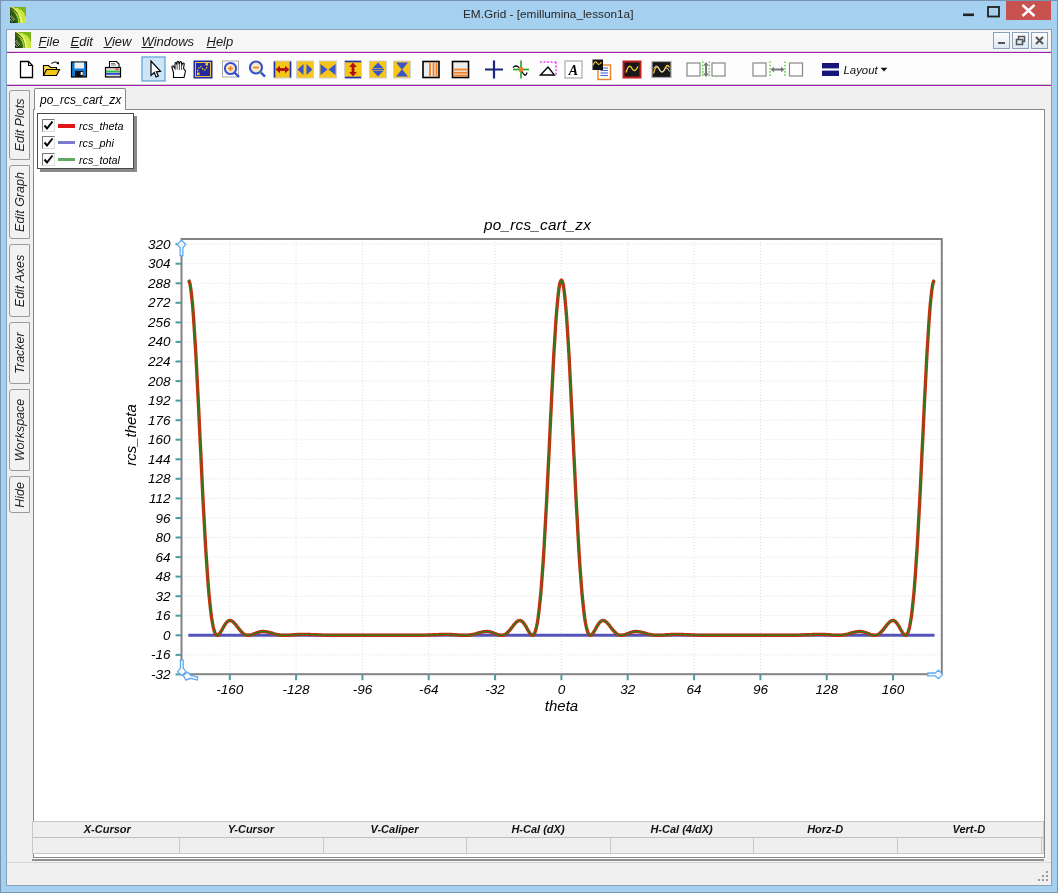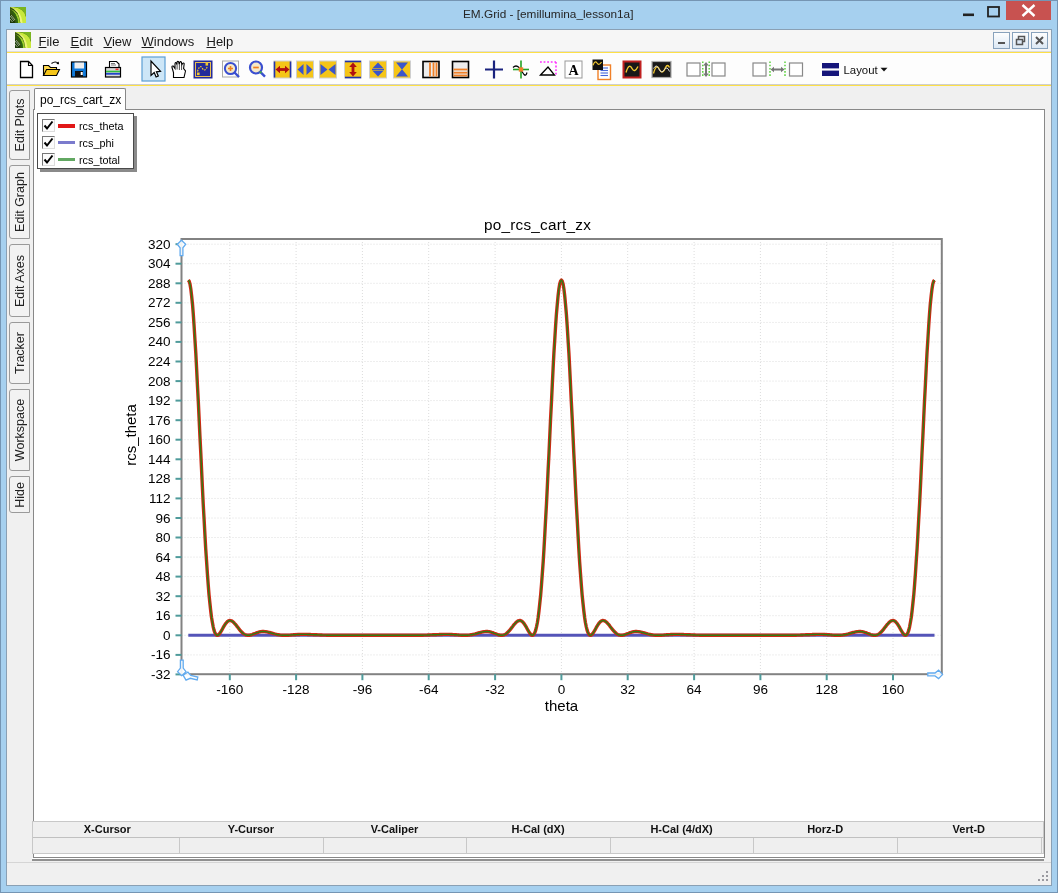--- a/index.html
+++ b/index.html
@@ -1,18 +1,18 @@
 <!DOCTYPE html>
 <html><head><meta charset="utf-8"><style>
 * { margin:0; padding:0; box-sizing:border-box; }
 html,body { width:1058px; height:893px; font-family:"Liberation Sans", sans-serif; background:#fff; }
 #win { position:absolute; left:0; top:0; width:1058px; height:893px; background:#a6d0ef; box-shadow:inset 0 0 0 1px #7595b3; }
 #title { position:absolute; left:463px; top:7px; font-size:11.8px; color:#262626; }
 #btn-close { position:absolute; left:1006px; top:1px; width:45px; height:19px; background:#c85250; }
-#frame { position:absolute; left:7px; top:30px; width:1044px; height:855px; background:#fde047; box-shadow:0 0 0 1px #8aa0b4; }
+#frame { position:absolute; left:7px; top:30px; width:1044px; height:855px; background:#a21caf; box-shadow:0 0 0 1px #8aa0b4;font-style:italic; }
 #menubar { position:absolute; left:0; top:0; width:100%; height:22px; background:#f6f6f6; border-bottom:1px solid #dcdcdc; }
 .mi { position:absolute; top:4px; font-size:13px; color:#1a1a1a; }
 .mi u { text-decoration:underline; }
 #toolbar { position:absolute; left:0; top:23px; width:100%; height:32px; background:#fdfdfd; border-bottom:1px solid #cfcfcf; }
 #mainarea { position:absolute; left:0; top:56px; width:1044px; height:776px; background:#f0f0f0; }
 #statusstrip { position:absolute; left:0; top:832px; width:1044px; height:23px; background:#f0f0f0; border-top:1px solid #d5d5d5; }
 #content { position:absolute; left:26px; top:23px; width:1012px; height:749px; background:#fff; border:1px solid #888; }
 #activetab { position:absolute; left:27px; top:2px; width:92px; height:22px; background:#fff; border:1px solid #888; border-bottom:none; border-radius:2px 2px 0 0; font-size:12px; padding:4px 0 0 5px; color:#000; z-index:3; }
 .vtab { position:absolute; left:2px; width:21px; background:#f2f2f2; border:1px solid #9a9a9a; border-radius:3px 0 0 3px; }
 .vtxt { position:absolute; left:50%; top:50%; transform:translate(-50%,-50%) rotate(-90deg); font-size:12.5px; color:#222; white-space:nowrap; }

